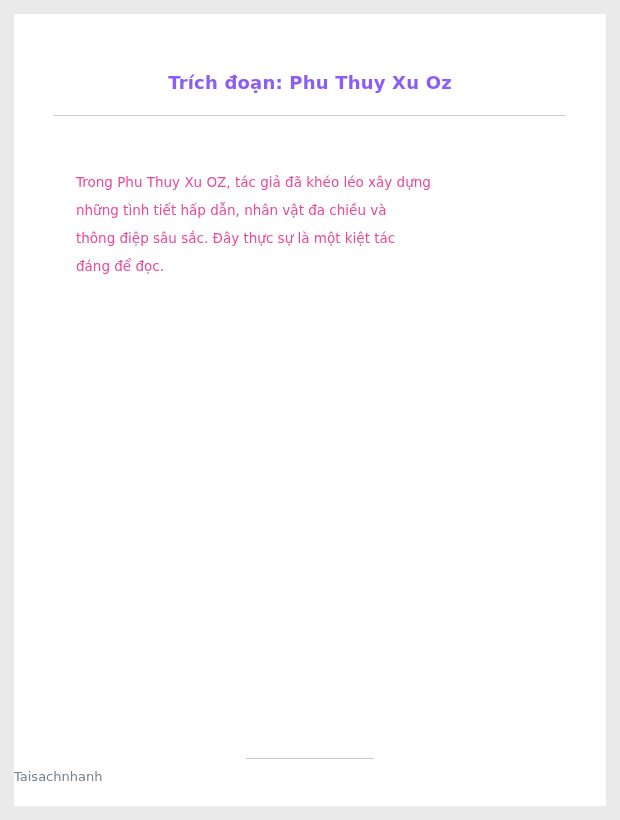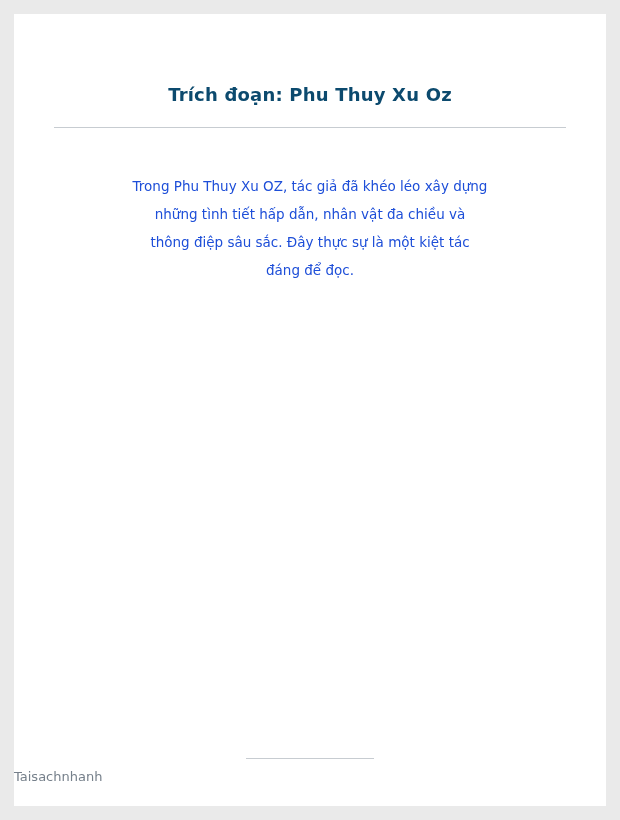--- a/index.html
+++ b/index.html
@@ -16,42 +16,41 @@
   .page {
     position: absolute;
     left: 14px;
     top: 14px;
     width: 592px;
     height: 792px;
     background: #ffffff;
     box-sizing: border-box;
   }
   .doc-title {
-    margin: 12px;
+    margin: 0;
     padding-top: 58px;
     text-align: center;
     font-size: 18px;
     font-weight: bold;
-    color: #0c4a6e;
+    color: #8b5cf6;
     letter-spacing: 0.2px;
   }
   .title-rule {
     width: 512px;
     height: 1px;
     background: #c7ccd1;
     margin: 22px auto 0 auto;
   }
   .body-text {
-    margin: 8px;
+    margin: 16px;
     padding: 36px 46px 0 46px;
     font-size: 13.5px;
     line-height: 28px;
-    color: #1d4ed8;
+    color: #ec4899;
     white-space: pre-line;
-    text-align: center;
   }
   .footer {
     position: absolute;
     left: 0;
     right: 0;
     bottom: 22px;
     text-align: left;
   }
   .footer-rule {
     width: 128px;

